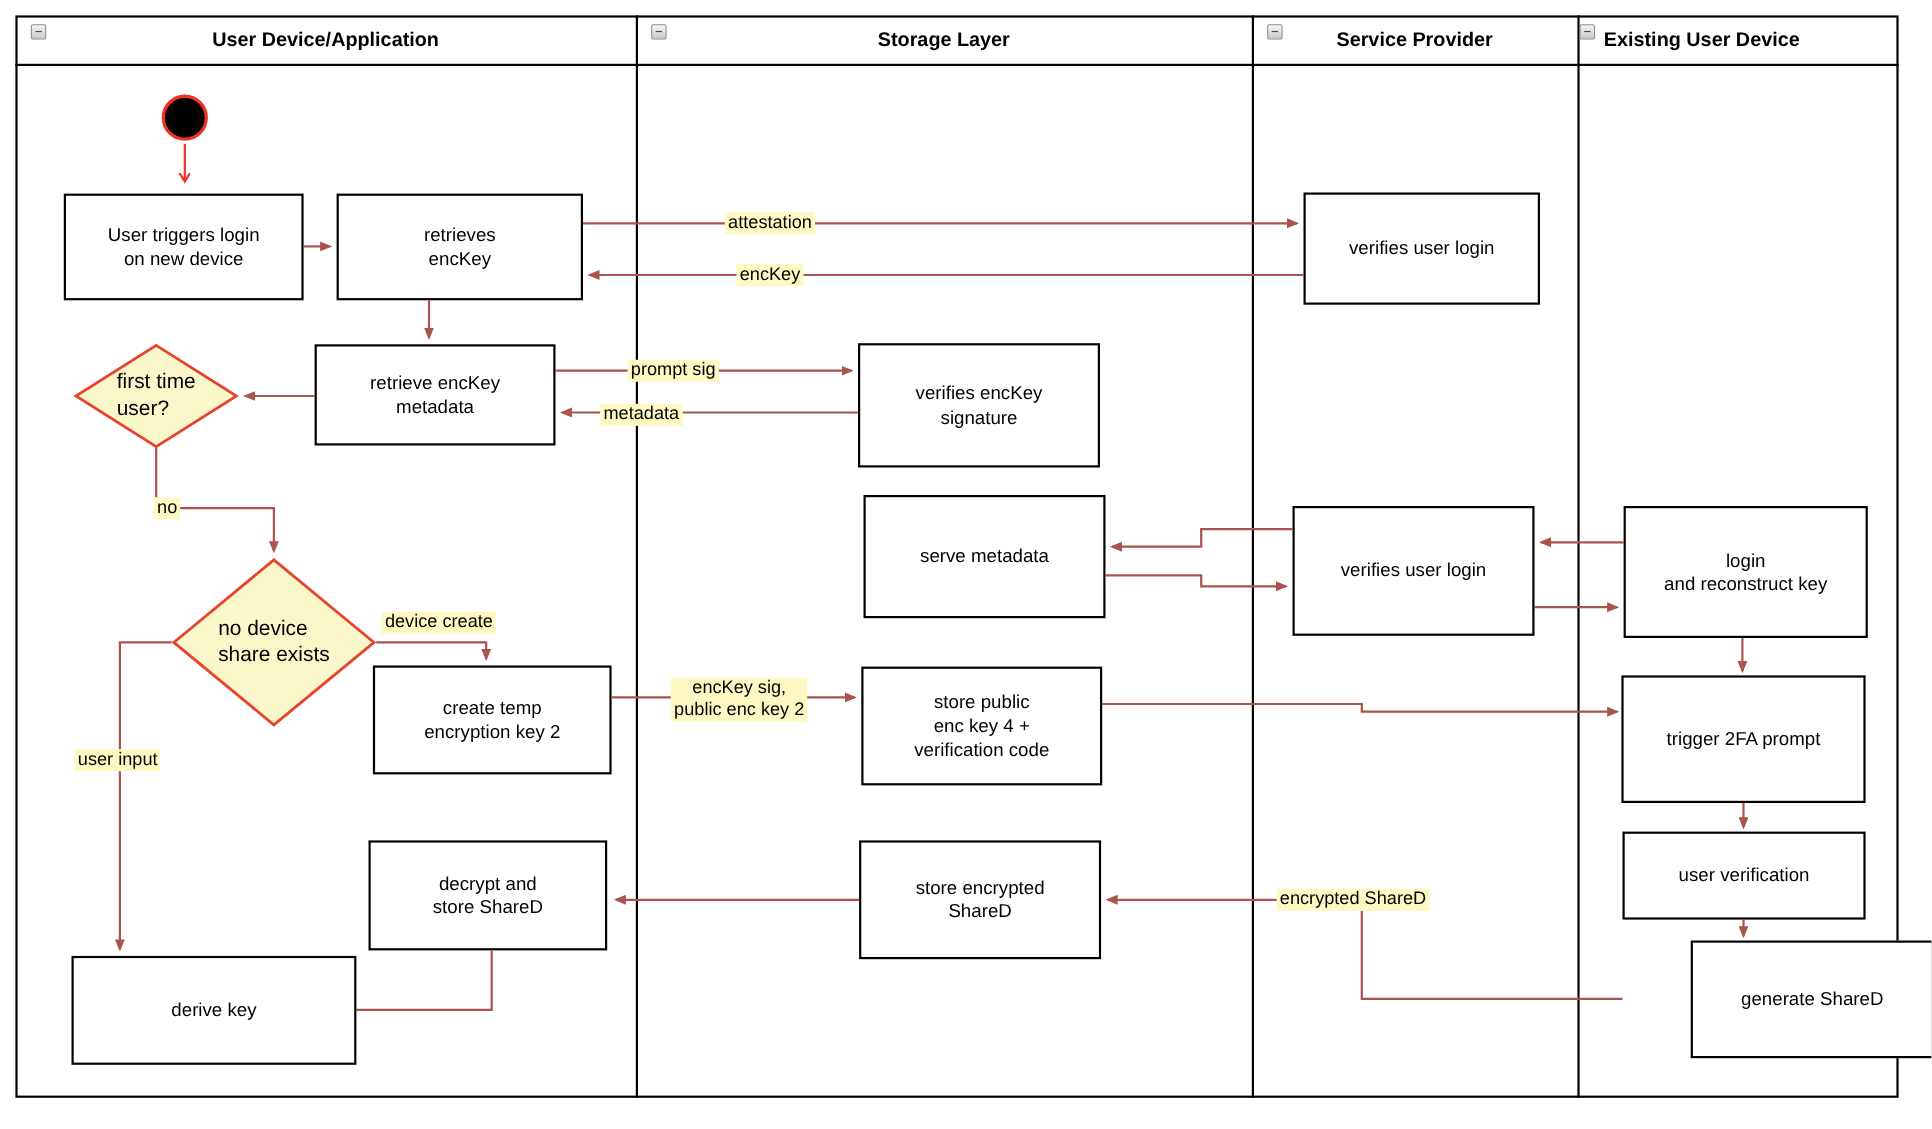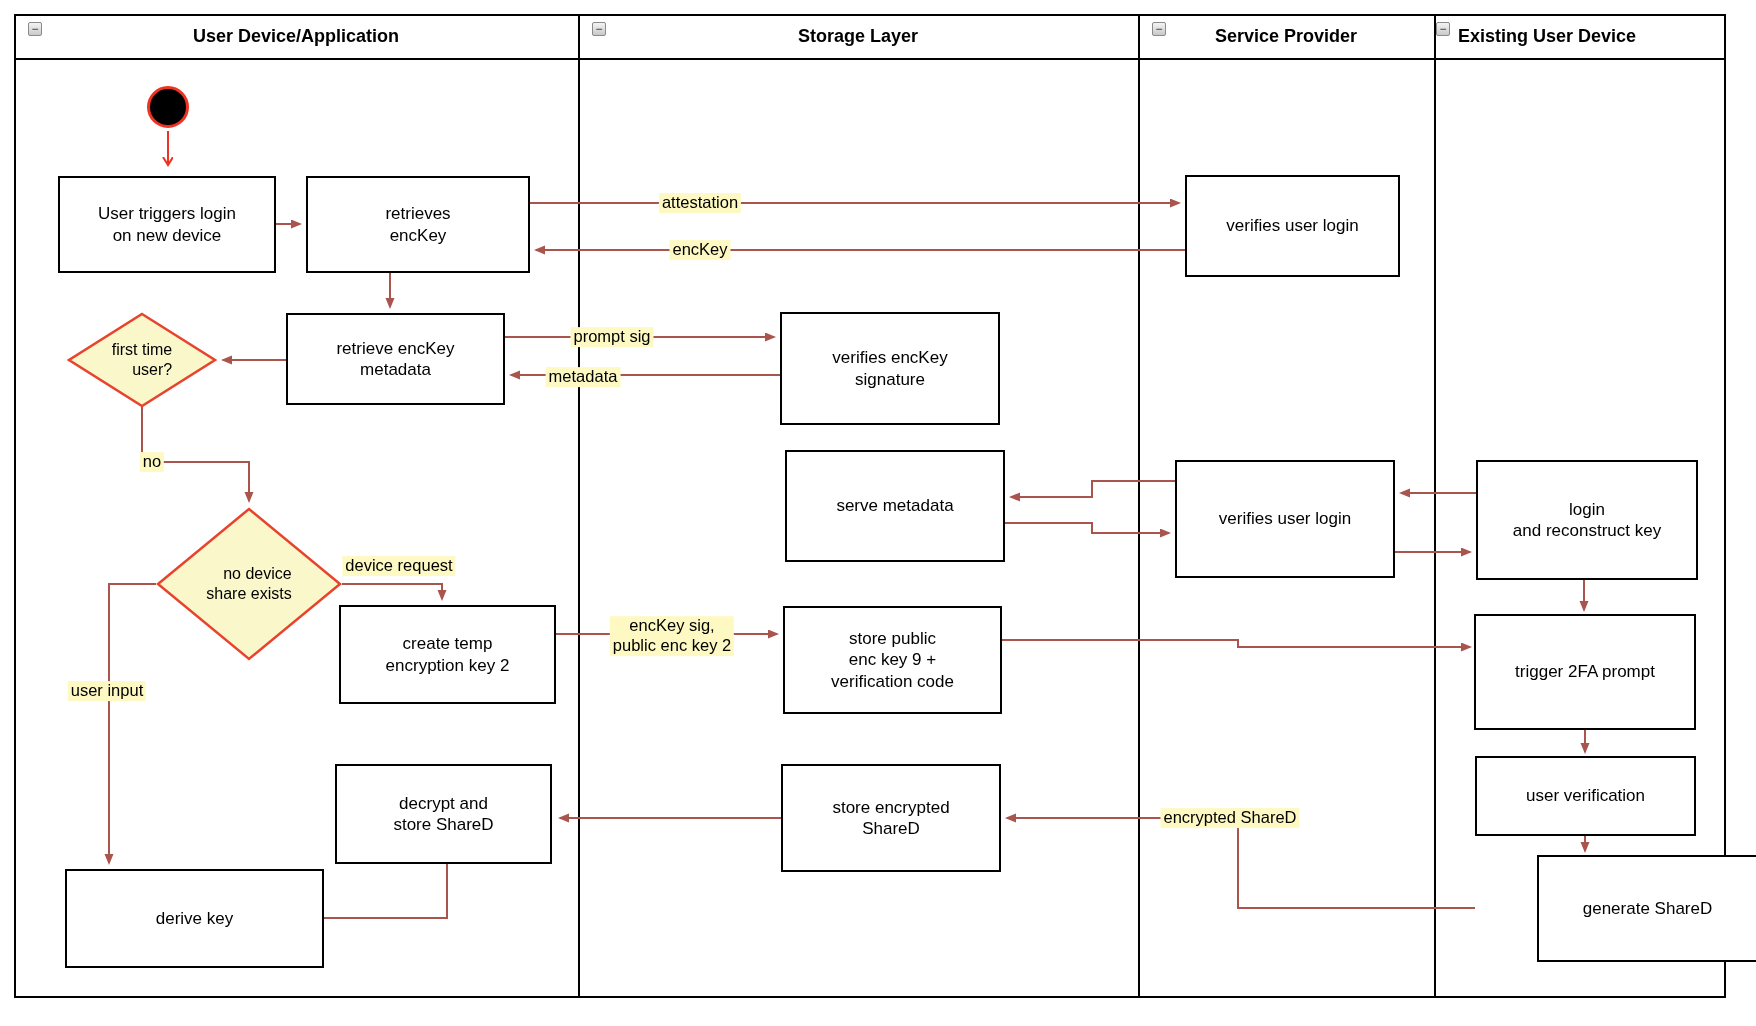--- a/index.html
+++ b/index.html
@@ -23,22 +23,22 @@
   }
   .node{
     position:absolute;background:#fff;border:2px solid #000;box-sizing:border-box;
     display:flex;align-items:center;justify-content:center;text-align:center;
     font-size:17px;line-height:1.25;white-space:pre-line;z-index:3;
   }
   .decision{position:absolute;z-index:3;}
   .decision svg{position:absolute;left:0;top:0;}
   .decision .dtext{
     position:absolute;left:0;top:0;width:100%;height:100%;
-    display:flex;align-items:center;justify-content:center;text-align:right;
-    font-size:16px;line-height:1.25;white-space:pre-line;
+    display:flex;align-items:center;justify-content:center;text-align:left;
+    font-size:19px;line-height:1.25;white-space:pre-line;
   }
   .dshape{fill:var(--decision-fill);stroke:var(--decision-border);stroke-width:2.5;}
   .start-node{
     position:absolute;left:147px;top:86px;width:42px;height:42px;border-radius:50%;
     background:var(--start-fill);border:3px solid var(--start-ring);box-sizing:border-box;z-index:3;
   }
   svg.wires{position:absolute;left:0;top:0;z-index:2;}
   .wire{fill:none;stroke:var(--edge);stroke-width:2;}
   .wire.bright{stroke:var(--start-ring);}
   .mhead{fill:var(--edge);stroke:none;}
@@ -128,38 +128,38 @@
         <polygon class="dshape" points="93,2 184,77 93,152 2,77"></polygon>
       </svg>
     <div class="dtext">no device
 share exists</div>
   </div>
 
   <div class="node" style="left:780px;top:312px;width:220px;height:113px">verifies encKey
 signature</div>
   <div class="node" style="left:785px;top:450px;width:220px;height:112px">serve metadata</div>
   <div class="node" style="left:783px;top:606px;width:219px;height:108px">store public
-enc key 9 +
+enc key 4 +
 verification code</div>
   <div class="node" style="left:781px;top:764px;width:220px;height:108px">store encrypted
 ShareD</div>
 
   <div class="node" style="left:1185px;top:175px;width:215px;height:102px">verifies user login</div>
   <div class="node" style="left:1175px;top:460px;width:220px;height:118px">verifies user login</div>
 
   <div class="node" style="left:1476px;top:460px;width:222px;height:120px">login
 and reconstruct key</div>
   <div class="node" style="left:1474px;top:614px;width:222px;height:116px">trigger 2FA prompt</div>
   <div class="node" style="left:1475px;top:756px;width:221px;height:80px">user verification</div>
   <div class="node" style="left:1537px;top:855px;width:221px;height:107px">generate ShareD</div>
 
   <div class="elabel" style="left:700px;top:203px">attestation</div>
   <div class="elabel" style="left:700px;top:250px">encKey</div>
   <div class="elabel" style="left:612px;top:337px">prompt sig</div>
   <div class="elabel" style="left:583px;top:377px">metadata</div>
   <div class="elabel" style="left:152px;top:462px">no</div>
-  <div class="elabel" style="left:399px;top:566px">device request</div>
+  <div class="elabel" style="left:399px;top:566px">device create</div>
   <div class="elabel" style="left:107px;top:691px">user input</div>
   <div class="elabel" style="left:672px;top:636px">encKey sig,
 public enc key 2</div>
   <div class="elabel" style="left:1230px;top:818px">encrypted ShareD</div>
 
 </div>
 
 </body></html>

